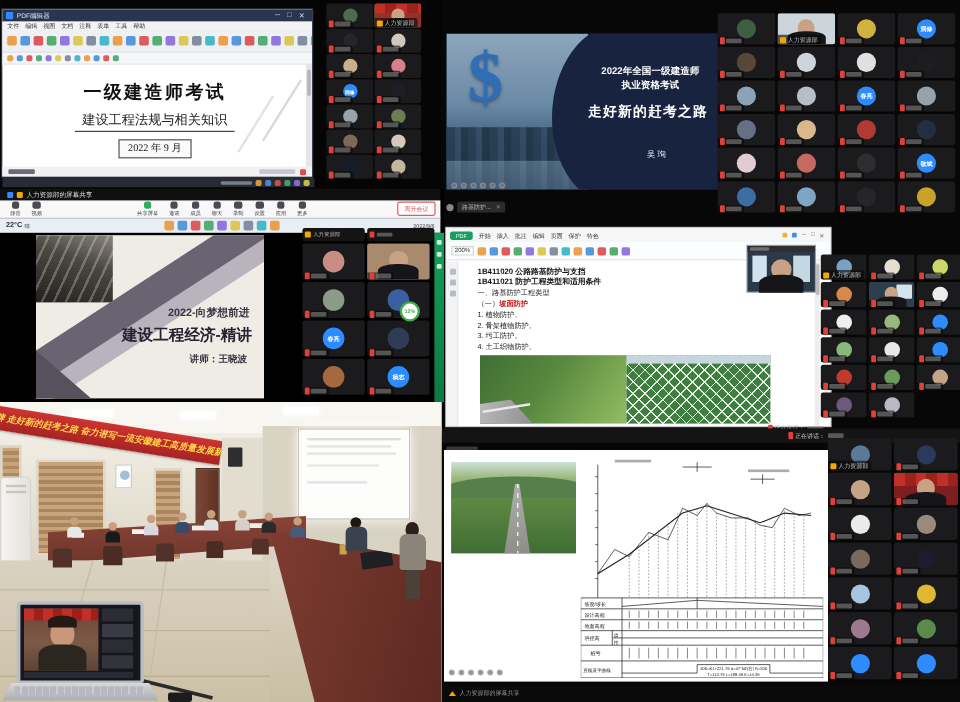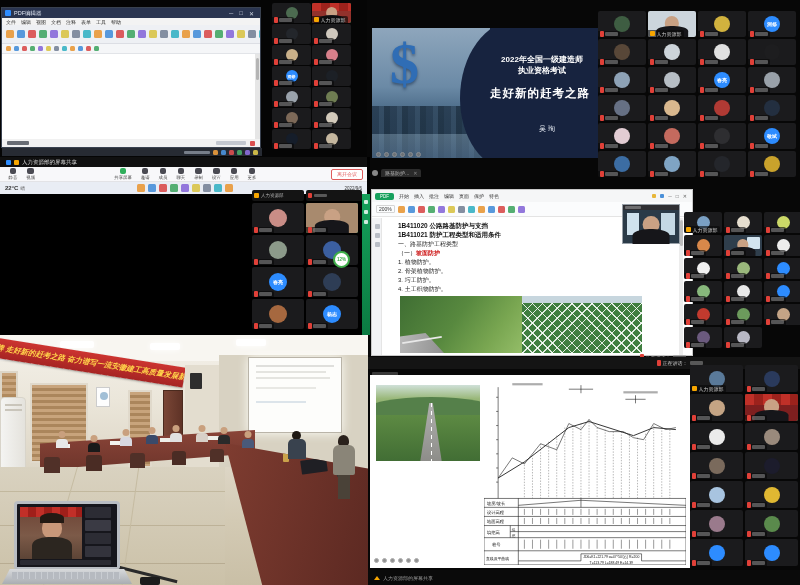--- a/index.html
+++ b/index.html
@@ -98,20 +98,27 @@
           <i style="width: 5px; height: 5px; background: rgb(71, 168, 103);"></i>
           <i style="width: 5px; height: 5px; background: rgb(138, 109, 217);"></i>
           <i style="width: 5px; height: 5px; background: rgb(217, 196, 74);"></i>
           <i style="width: 5px; height: 5px; background: rgb(122, 134, 153);"></i>
           <i style="width: 5px; height: 5px; background: rgb(59, 179, 196);"></i>
           <i style="width: 5px; height: 5px; background: rgb(232, 154, 60);"></i>
           <i style="width: 5px; height: 5px; background: rgb(74, 144, 217);"></i>
           <i style="width: 5px; height: 5px; background: rgb(217, 79, 79);"></i>
           <i style="width: 5px; height: 5px; background: rgb(71, 168, 103);"></i>
         </div>
+      <div class="a" style="left:2px;top:46px;width:250px;height:85px;background:#fff">
+        <div class="a t" style="left:0;right:0;top:14px;text-align:center;font-size:15px;font-weight:700;color:#111;letter-spacing:2px">一级建造师考试</div>
+        <div class="a t" style="left:50%;top:38px;transform:translateX(-50%);font-size:11px;color:#222;font-family:'Liberation Serif',serif;border-bottom:1px solid #444;padding:0 6px 2px">建设工程法规与相关知识</div>
+        <div class="a t" style="left:50%;top:62px;transform:translateX(-50%);font-size:8.5px;color:#222;font-family:'Liberation Serif',serif;border:1px solid #555;padding:1px 7px;background:#fafafa">2022 年 9 月</div>
+        <div class="a" style="right:18px;top:8px;width:2px;height:60px;background:#d9d9d9;transform:rotate(32deg)"></div>
+        <div class="a" style="right:40px;top:22px;width:2px;height:55px;background:#e2e2e2;transform:rotate(32deg)"></div>
+      </div>
       <div class="a" style="right:0;top:46px;width:5px;height:85px;background:#e6e6e6">
         <div class="a" style="left:1px;top:4px;width:3px;height:22px;background:#b5b5b5;border-radius:2px"></div>
       </div>
       <div class="a" style="left:0;bottom:0;right:0;height:8px;background:#f1f1f1;display:flex;align-items:center;gap:4px;padding:0 5px">
         <i style="width:22px;height:3.5px;background:#3a3f4a;border-radius:1px;opacity:.75"></i>
         <span style="flex:1"></span>
         <i style="width:30px;height:3.5px;background:#c3c7cf;border-radius:1px"></i>
         <i style="width:5px;height:5px;background:#d94f4f;border-radius:1px"></i>
       </div>
     </div>
@@ -464,20 +471,31 @@
           <i style="width: 8px; height: 8px; background: rgb(138, 109, 217);"></i>
           <i style="width: 8px; height: 8px; background: rgb(217, 196, 74);"></i>
           <i style="width: 8px; height: 8px; background: rgb(122, 134, 153);"></i>
           <i style="width: 8px; height: 8px; background: rgb(59, 179, 196);"></i>
           <i style="width: 8px; height: 8px; background: rgb(232, 154, 60);"></i>
         </span>
       <span style="flex:1"></span>
       <span style="font-size:4.5px;color:#333">2022/9/6</span>
     </div>
 
+    <div class="a" style="left:30px;top:39px;width:190px;height:136px;background:#efece6;overflow:hidden">
+      <div class="a" style="left:0;top:0;width:64px;height:56px;background:linear-gradient(200deg,#8a857e 0%,#4a4741 40%,#23211e 100%)">
+        <div class="a" style="inset:0;background:repeating-linear-gradient(115deg,rgba(255,255,255,.25) 0 2px,transparent 2px 9px)"></div>
+      </div>
+      <div class="a" style="left:-40px;top:28px;width:300px;height:34px;background:#6a6372;transform:rotate(-33deg)"></div>
+      <div class="a" style="left:-70px;top:76px;width:300px;height:16px;background:#b9b3bd;transform:rotate(-33deg)"></div>
+      <div class="a" style="left:0;bottom:0;width:46px;height:40px;background:#57515e;clip-path:polygon(0 100%,0 0,100% 100%)"></div>
+      <div class="a t" style="right:12px;top:58px;font-size:9px;font-weight:700;color:#3a3540">2022-向梦想前进</div>
+      <div class="a t" style="right:10px;top:74px;font-size:13px;font-weight:700;color:#262230">建设工程经济-精讲</div>
+      <div class="a t" style="right:14px;top:98px;font-size:8px;font-weight:700;color:#3a3540">讲师：王晓波</div>
+    </div>
 
     <div class="a" style="left:252px;top:33px;width:110px;height:11px;display:flex;gap:2px">
       <span style="width:52px;background:#141414;display:flex;align-items:center;gap:2px;padding:0 2px;border-radius:2px">
         <i class="mic host"></i>
         <b style="font-size:4.5px;font-weight:400;color:#bbb;white-space:nowrap;overflow:hidden">人力资源部</b>
       </span>
       <span style="width:56px;background:#141414;display:flex;align-items:center;gap:2px;padding:0 2px;border-radius:2px">
         <i class="mic"></i>
         <i class="blurbar"></i>
       </span>

